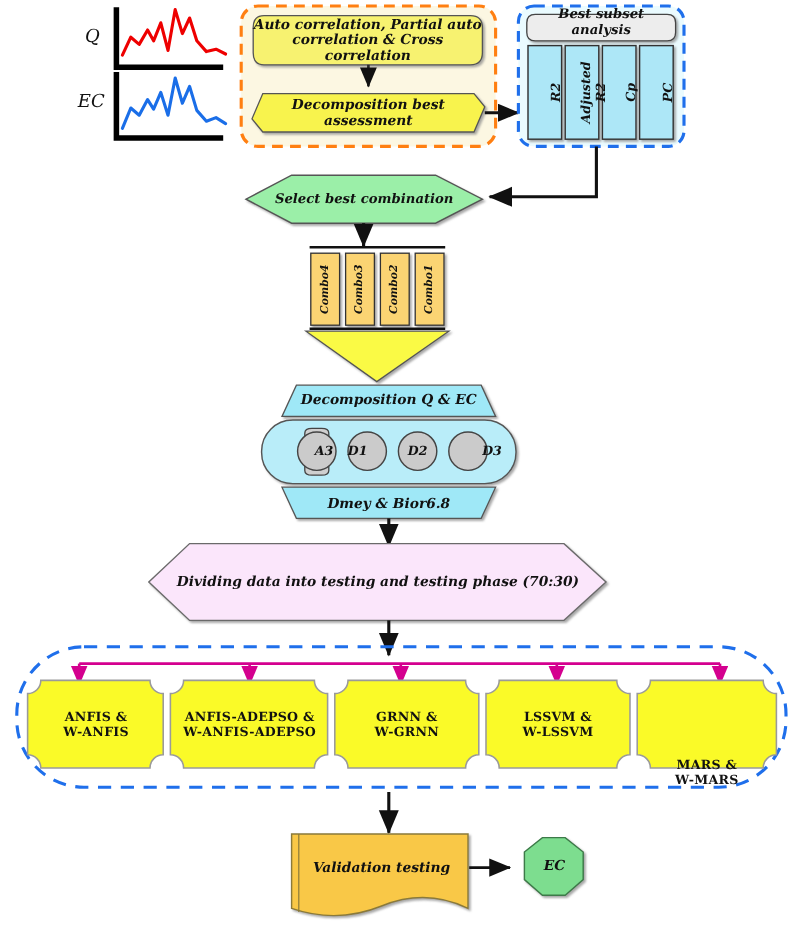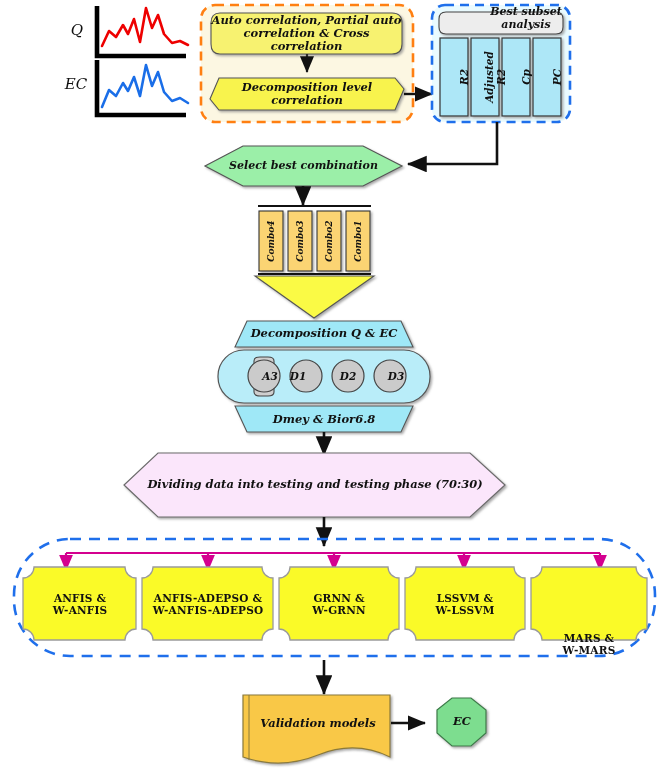--- a/index.html
+++ b/index.html
@@ -165,56 +165,56 @@
     <line x1="391" y1="723" x2="425" y2="723" stroke="#111" stroke-width="2.4" marker-end="url(#arrowBlack)"></line>
 
     <path filter="url(#softShadow)" d="M437,710 L452,698 L471,698 L486,710 L486,733 L471,746 L452,746 L437,733 Z" fill="#7DDD8F" stroke="#3c7a48" stroke-width="1.2"></path>
   </svg>
 
   <div class="lbl axis-label" style="left:60px; top:18px; width:34px; height:26px;">Q</div>
   <div class="lbl axis-label" style="left:56px; top:72px; width:40px; height:26px;">EC</div>
 
   <div class="lbl t-corr" style="left:211px; top:13px; width:191px; height:41px;">Auto correlation, Partial auto
 correlation &amp; Cross correlation</div>
-  <div class="lbl t-decomp" style="left:213px; top:80px; width:188px; height:28px;">Decomposition level correlation</div>
-
-  <div class="lbl t-subset" style="left:439px; top:12px; width:124px; height:14px;margin-left:25px;">Best subset analysis</div>
+  <div class="lbl t-decomp" style="left:213px; top:80px; width:188px; height:28px;">Decomposition best assessment</div>
+
+  <div class="lbl t-subset" style="left:439px; top:12px; width:124px; height:14px;">Best subset analysis</div>
 
   <div class="lbl t-vert vert" style="left:426px; top:64px; width:76px; height:26px;">R2</div>
   <div class="lbl t-vert vert" style="left:457px; top:64px; width:76px; height:26px;">Adjusted
 R2</div>
   <div class="lbl t-vert vert" style="left:488px; top:64px; width:76px; height:26px;">Cp</div>
   <div class="lbl t-vert vert" style="left:519px; top:64px; width:76px; height:26px;">PC</div>
 
   <div class="lbl t-hex" style="left:225px; top:156px; width:157px; height:20px;">Select best combination</div>
 
   <div class="lbl t-combo vert" style="left:242px; top:233px; width:58px; height:16px;">Combo4</div>
   <div class="lbl t-combo vert" style="left:271px; top:233px; width:58px; height:16px;">Combo3</div>
   <div class="lbl t-combo vert" style="left:300px; top:233px; width:58px; height:16px;">Combo2</div>
   <div class="lbl t-combo vert" style="left:329px; top:233px; width:58px; height:16px;">Combo1</div>
 
   <div class="lbl t-decomp" style="left:247px; top:324px; width:154px; height:20px;">Decomposition Q &amp; EC</div>
 
   <div class="lbl t-oct" style="left:248px; top:367px; width:44px; height:18px;">A3</div>
   <div class="lbl t-oct" style="left:290px; top:367px; width:16px; height:18px;">D1</div>
   <div class="lbl t-oct" style="left:332px; top:367px; width:32px; height:18px;">D2</div>
-  <div class="lbl t-oct" style="left:380px; top:367px; width:32px; height:18px;text-align:center;">D3</div>
+  <div class="lbl t-oct" style="left:394px; top:367px; width:32px; height:18px;text-align:center;">D3</div>
 
   <div class="lbl t-dmey" style="left:257px; top:410px; width:134px; height:20px;">Dmey &amp; Bior6.8</div>
 
   <div class="lbl t-divide" style="left:140px; top:475px; width:350px; height:20px;">Dividing data into testing and testing phase (70:30)</div>
 
   <div class="lbl t-model" style="left:144px; top:588px; width:128px; height:32px;">ANFIS-ADEPSO &amp;
 W-ANFIS-ADEPSO</div>
   <div class="lbl t-model" style="left:26px; top:588px; width:108px; height:32px;">ANFIS &amp;
 W-ANFIS</div>
   <div class="lbl t-model" style="left:282px; top:588px; width:114px; height:32px;">GRNN &amp;
 W-GRNN</div>
   <div class="lbl t-model" style="left:408px; top:588px; width:114px; height:32px;">LSSVM &amp;
 W-LSSVM</div>
   <div class="lbl t-model" style="left:534px; top:612px; width:110px; height:32px;margin-top:16px;">MARS &amp;
 W-MARS</div>
 
-  <div class="lbl t-valid" style="left:252px; top:714px; width:132px; height:20px;">Validation models</div>
+  <div class="lbl t-valid" style="left:252px; top:714px; width:132px; height:20px;">Validation testing</div>
 
   <div class="lbl t-ec" style="left:441px; top:712px; width:42px; height:20px;">EC</div>
 
 </div>
 
 </body></html>

